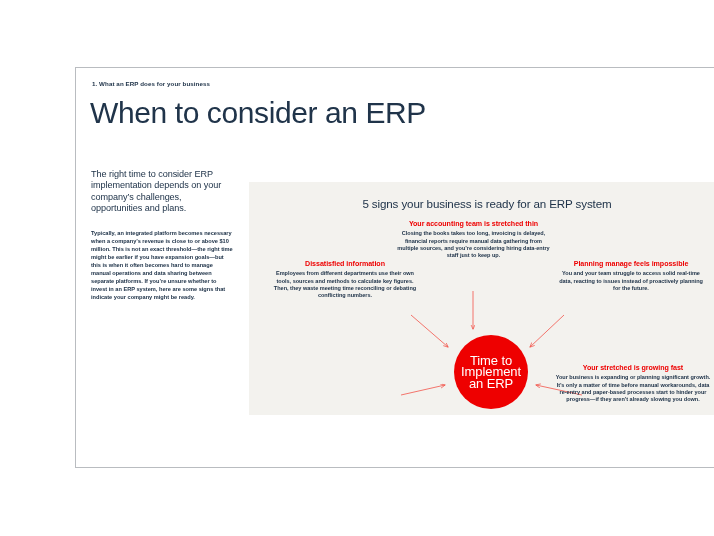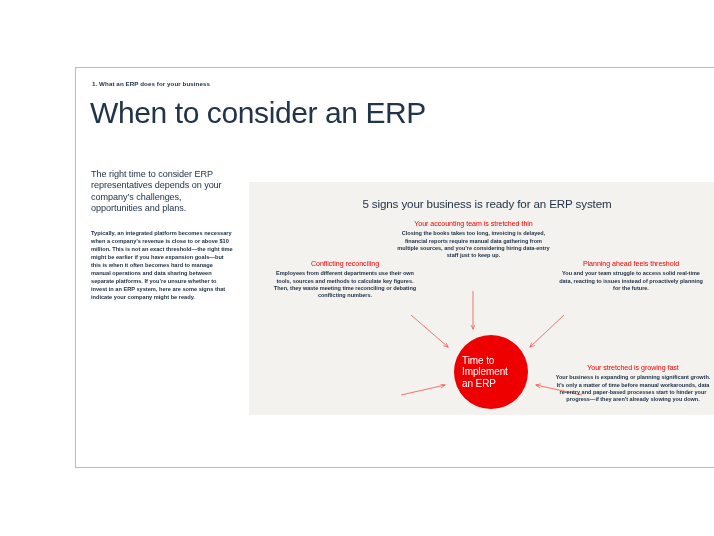--- a/index.html
+++ b/index.html
@@ -96,21 +96,21 @@
     letter-spacing: -0.12px;
   }
 
   
   .callout {
     position: absolute;
     text-align: center;
   }
   .callout-title {
     font-size: 7.1px;
-    font-weight: normal;
+    font-weight: bold;
     line-height: 8.6px;
     color: #ee0000;
     margin: 0 0 1.5px 0;
     letter-spacing: -0.04px;
   }
   .callout-body {
     font-size: 5.55px;
     font-weight: bold;
     line-height: 7.4px;
     color: #20344a;
@@ -132,22 +132,23 @@
     width: 74px;
     height: 74px;
     border-radius: 50%;
     background: #ee0000;
     display: flex;
     align-items: center;
     justify-content: center;
   }
   .hub-label {
     color: #ffffff;
-    font-size: 10px;
+    font-size: 13px;
     line-height: 11.3px;
+    text-align: center;
     letter-spacing: -0.1px;
     padding: 0 8px;
   }
 
   
   .arrows {
     position: absolute;
     left: 0;
     top: 0;
     width: 476px;
@@ -168,21 +169,21 @@
 </head>
 <body>
 
 <div class="slide">
 
   <div class="eyebrow">1. What an ERP does for your business</div>
 
   <div class="page-title">When to consider an ERP</div>
 
   <div class="left-col">
-    <p class="lede">The right time to consider ERP representatives depends on your company’s challenges, opportunities and plans.</p>
+    <p class="lede">The right time to consider ERP implementation depends on your company’s challenges, opportunities and plans.</p>
     <p class="body-copy">Typically, an integrated platform becomes necessary when a company’s revenue is close to or above $10 million. This is not an exact threshold—the right time might be earlier if you have expansion goals—but this is when it often becomes hard to manage manual operations and data sharing between separate platforms. If you’re unsure whether to invest in an ERP system, here are some signs that indicate your company might be ready.</p>
   </div>
 
   <div class="panel">
 
     <div class="panel-title">5 signs your business is ready for an ERP system</div>
 
     <svg class="arrows" viewBox="0 0 476 287" xmlns="http://www.w3.org/2000/svg">
       <defs>
         <marker id="ah" markerWidth="7" markerHeight="7" refX="5.6" refY="2.6" orient="auto" markerUnits="strokeWidth">
@@ -197,26 +198,26 @@
         <line x1="333" y1="213" x2="287" y2="203"></line>
       </g>
     </svg>
 
     <div class="callout c-accounting">
       <p class="callout-title">Your accounting team is stretched thin</p>
       <p class="callout-body">Closing the books takes too long, invoicing is delayed, financial reports require manual data gathering from multiple sources, and you’re considering hiring data-entry staff just to keep up.</p>
     </div>
 
     <div class="callout c-conflicting">
-      <p class="callout-title">Conflicting reconciling</p>
+      <p class="callout-title">Dissatisfied information</p>
       <p class="callout-body">Employees from different departments use their own tools, sources and methods to calculate key figures. Then, they waste meeting time reconciling or debating conflicting numbers.</p>
     </div>
 
     <div class="callout c-planning">
-      <p class="callout-title">Planning ahead feels threshold</p>
+      <p class="callout-title">Planning manage feels impossible</p>
       <p class="callout-body">You and your team struggle to access solid real-time data, reacting to issues instead of proactively planning for the future.</p>
     </div>
 
 
     <div class="callout c-growing">
       <p class="callout-title">Your stretched is growing fast</p>
       <p class="callout-body">Your business is expanding or planning significant growth. It’s only a matter of time before manual workarounds, data re-entry and paper-based processes start to hinder your progress—if they aren’t already slowing you down.</p>
     </div>
 
     <div class="hub">

